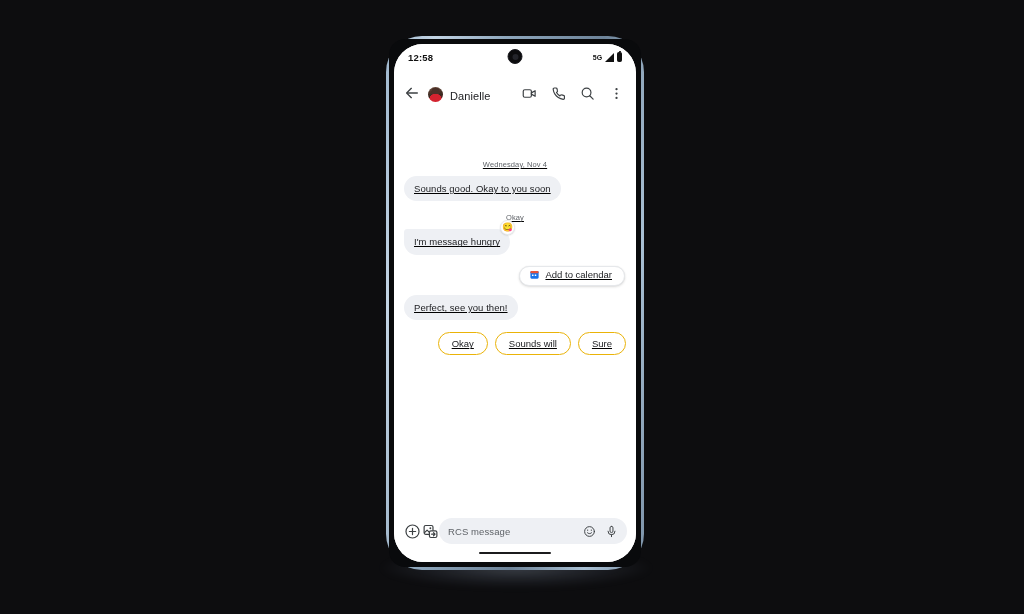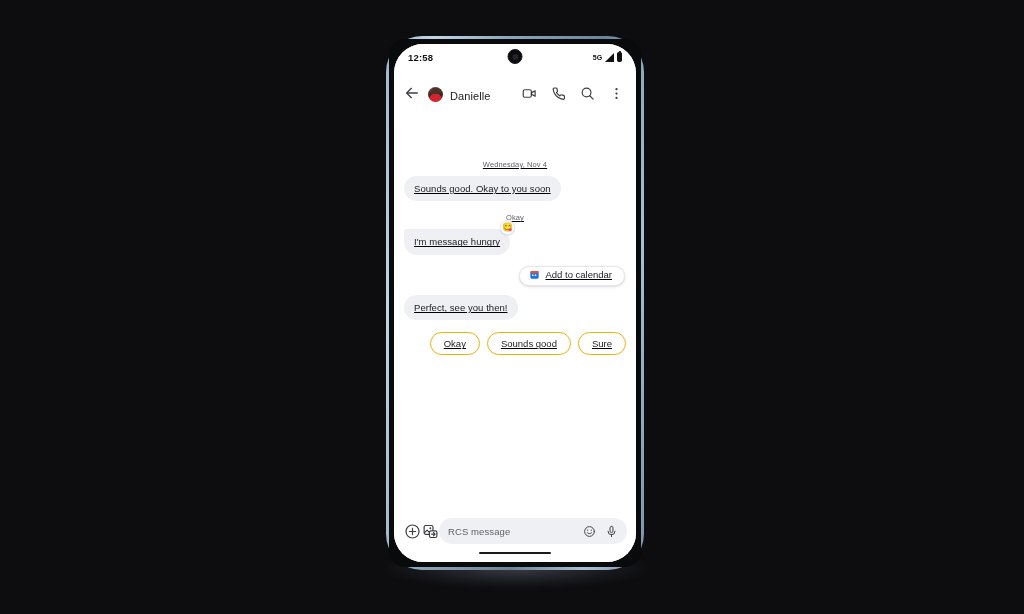--- a/index.html
+++ b/index.html
@@ -366,21 +366,21 @@
               <span>Add to calendar</span>
             </div>
           </div>
 
           <div class="row in">
             <div class="bubble in">Perfect, see you then!</div>
           </div>
 
           <div id="suggestions">
             <div class="sugg-chip">Okay</div>
-            <div class="sugg-chip">Sounds good</div>
+            <div class="sugg-chip">Sounds will</div>
             <div class="sugg-chip">Sure</div>
           </div>
         </div>
 
         <div id="composer">
           <span class="icon-btn">
             <svg width="17" height="17" viewBox="0 0 24 24" fill="none" stroke="currentColor" stroke-width="1.7" stroke-linecap="round">
               <circle cx="12" cy="12" r="9.2"></circle>
                 <line x1="12" y1="7.6" x2="12" y2="16.4"></line>
                 <line x1="7.6" y1="12" x2="16.4" y2="12"></line>

